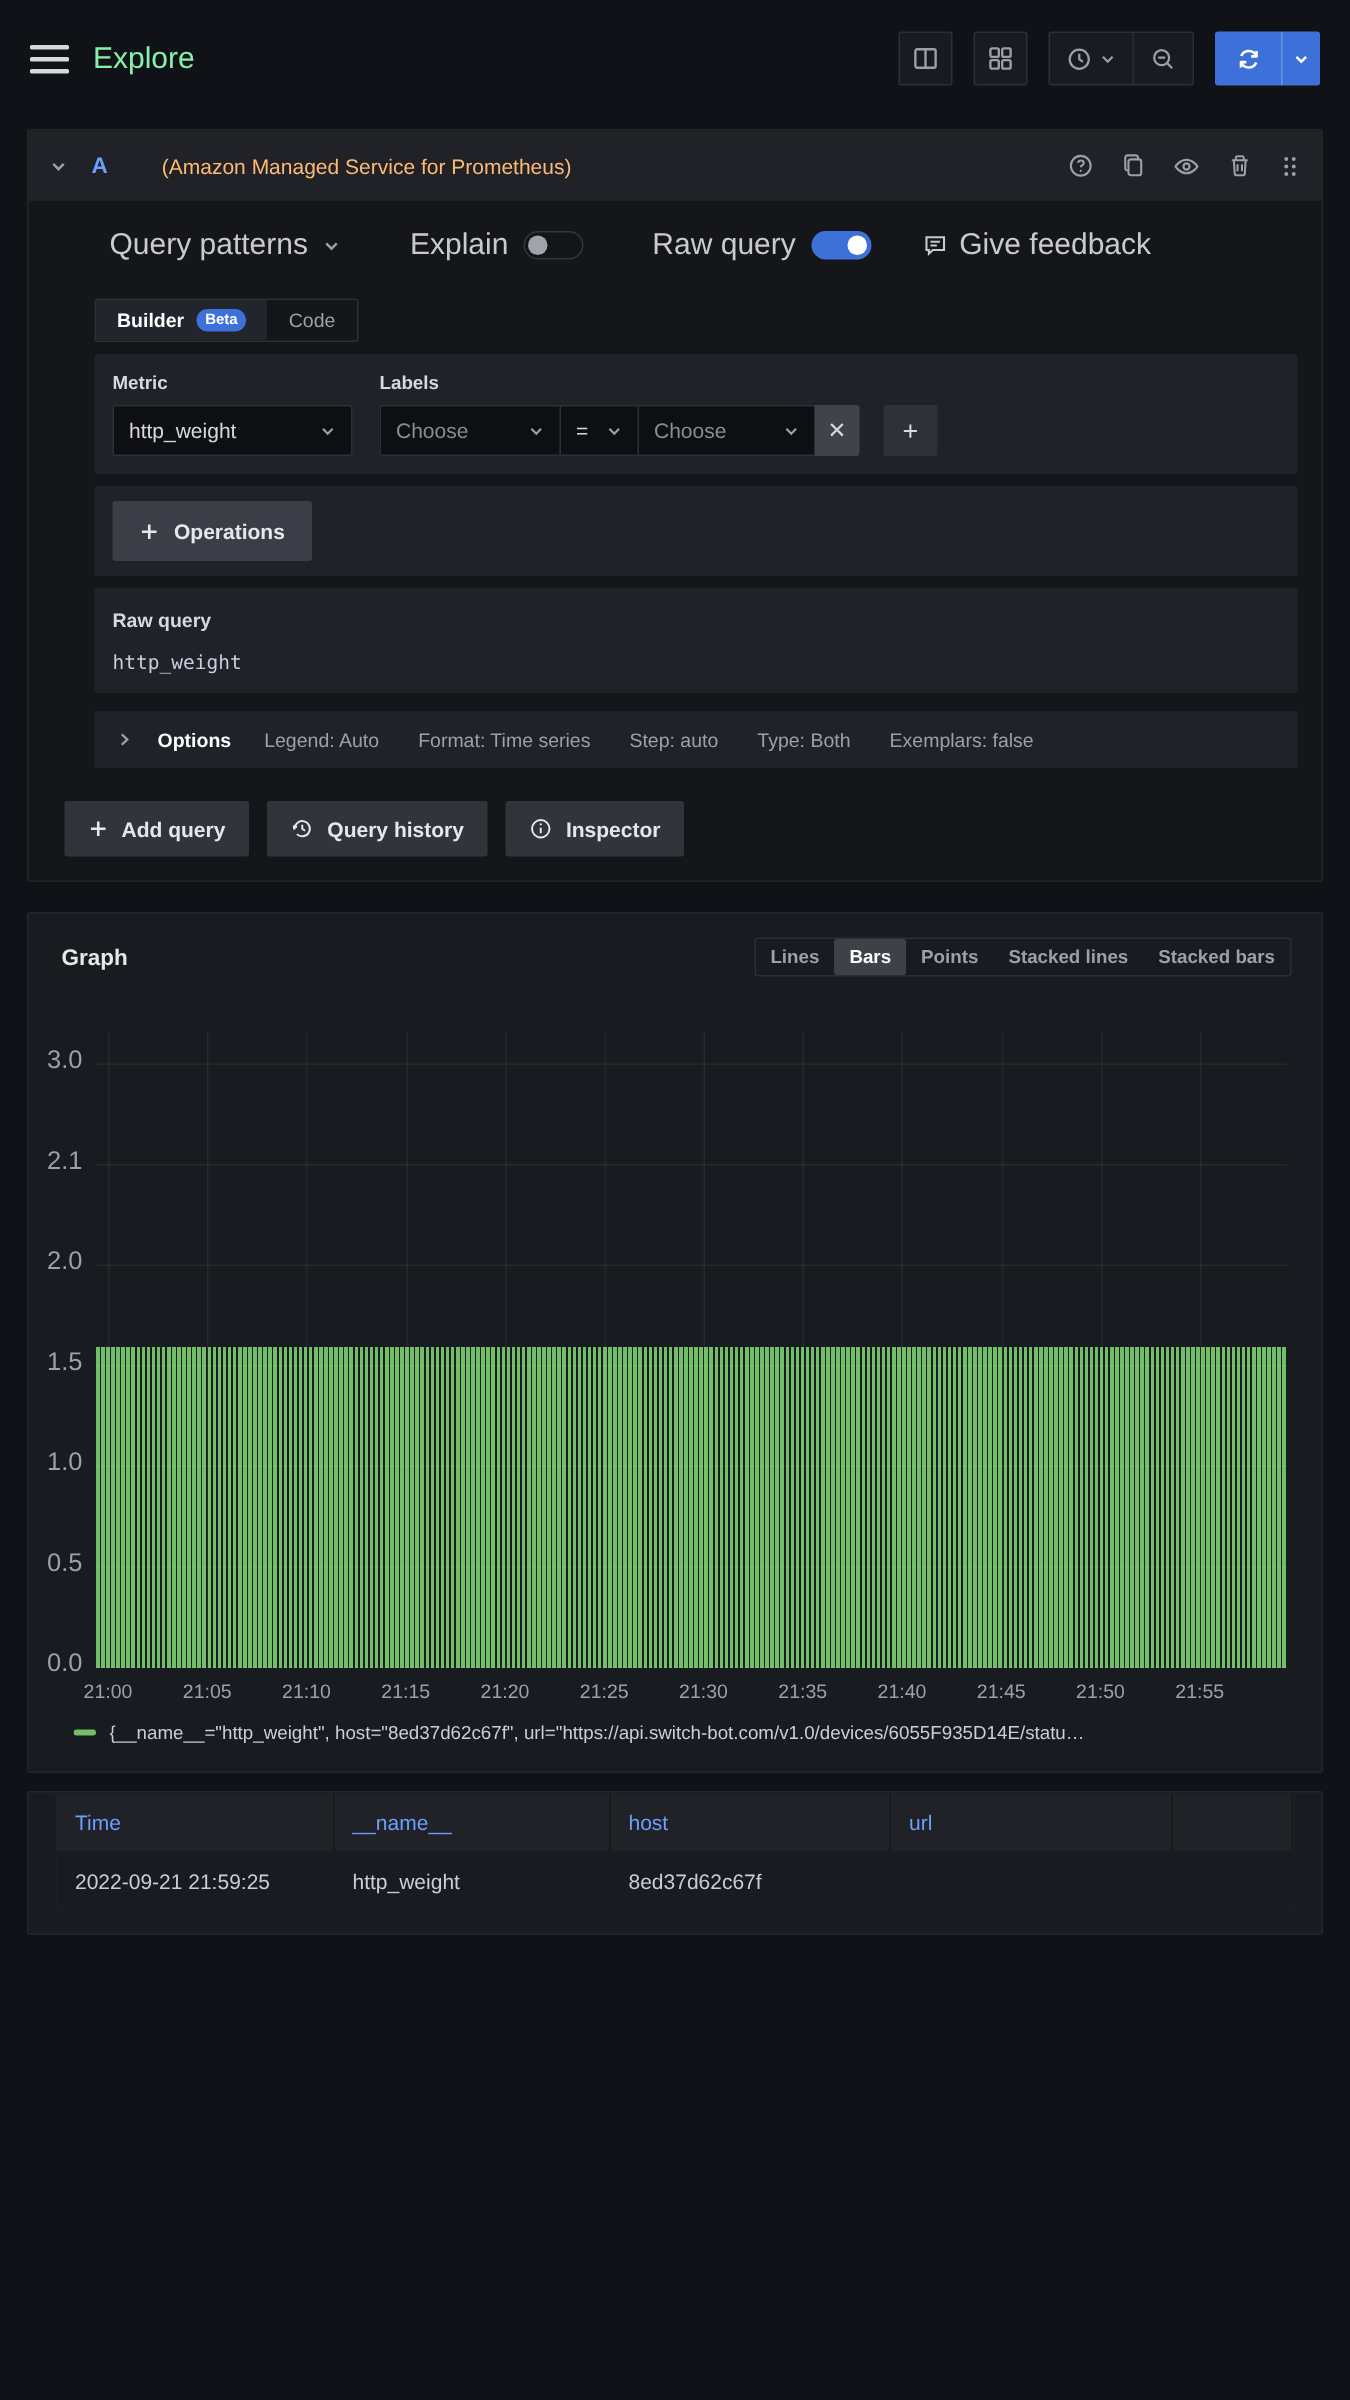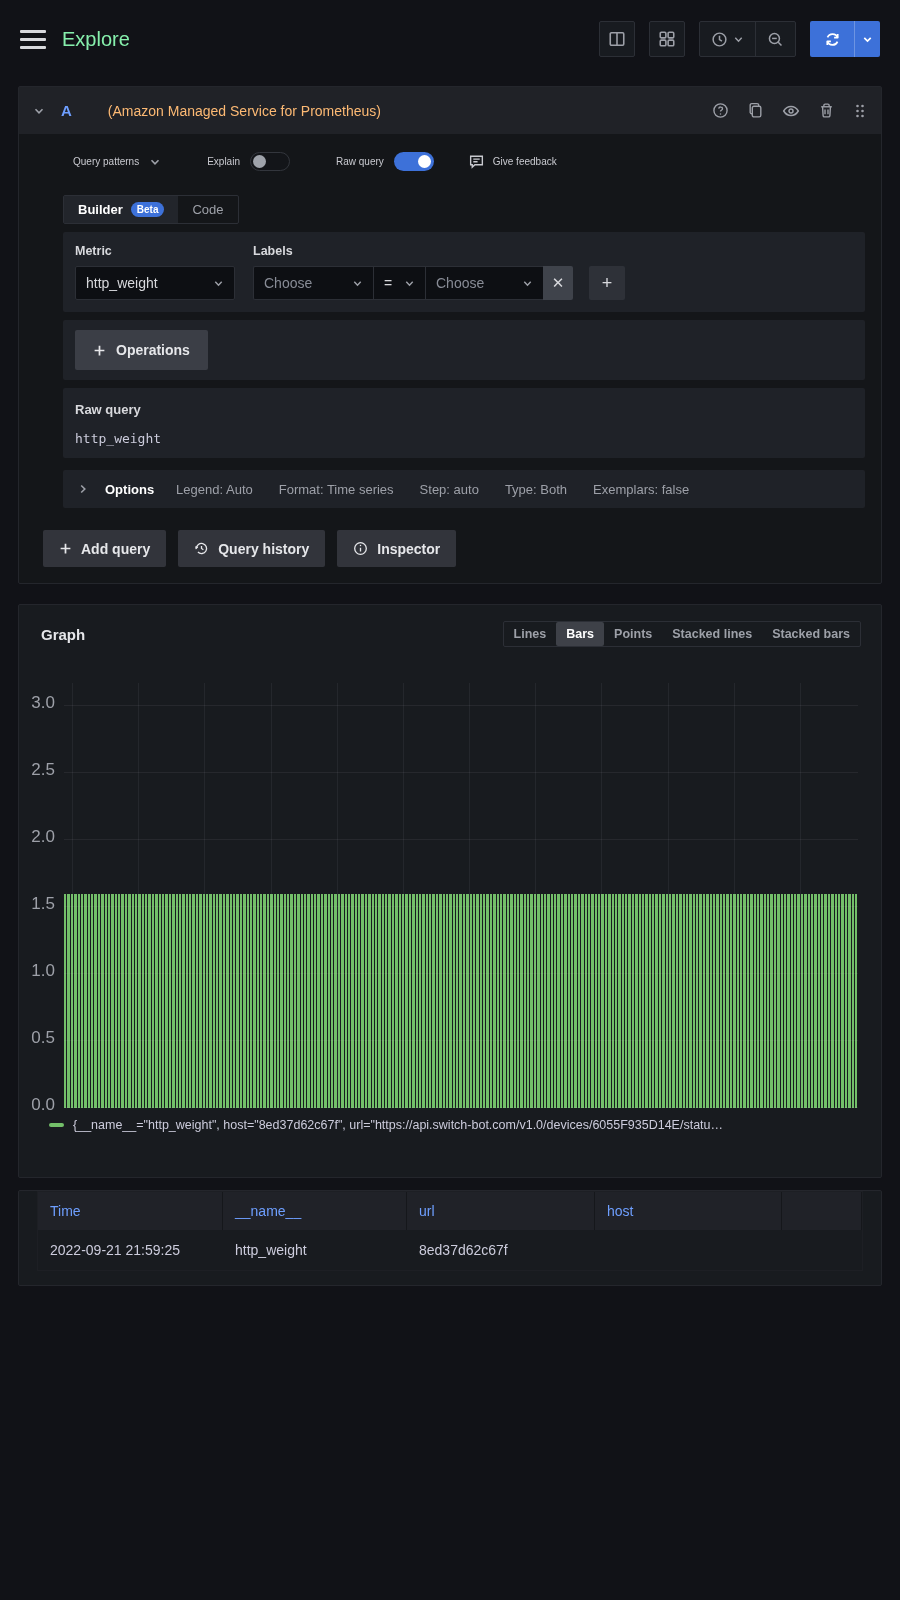--- a/index.html
+++ b/index.html
@@ -31,21 +31,21 @@
   .qheader .chev { color:#9da0a8; margin-right:16px; cursor:pointer; }
   .qheader .refid { color:#6e9fff; font-size:15px; font-weight:700; margin-right:36px; cursor:pointer; }
   .qheader .dsnote { color:#fdba74; font-size:14px; }
   .qheader .spacer { flex:1; }
   .qheader .hicons { display:flex; align-items:center; gap:18px; color:#9da0a8; }
   .qheader .hicons .ic { cursor:pointer; display:flex; }
 
   .qbody { padding:14px 16px 16px 44px; }
 
   
-  .qtoolbar { display:flex; align-items:center; margin:4px 0 24px 10px; font-size:10px; color:#c9cad0; }
+  .qtoolbar { display:flex; align-items:center; margin:4px 0 24px 10px; font-size:20px; color:#c9cad0; }
   .qp-link { display:flex; align-items:center; gap:10px; cursor:pointer; }
   .tool-gap { width:46px; }
   .switch-wrap { display:flex; align-items:center; gap:10px; }
   .switch { width:40px; height:19px; border-radius:10px; position:relative; cursor:pointer; }
   .switch.off { background:#131519; border:1px solid #33363d; }
   .switch.off .knob { position:absolute; left:2px; top:2px; width:13px; height:13px; border-radius:50%; background:#9fa3ab; }
   .switch.on { background:#3d71d9; }
   .switch.on .knob { position:absolute; right:3px; top:3px; width:13px; height:13px; border-radius:50%; background:#fff; }
   .feedback { display:flex; align-items:center; gap:8px; cursor:pointer; color:#c9cad0; }
 
@@ -400,21 +400,21 @@
         <div class="mode">Points</div>
         <div class="mode">Stacked lines</div>
         <div class="mode">Stacked bars</div>
       </div>
   </div>
   <div class="chart" id="chart-plot">
     <div class="bars" id="bars-layer" style="height: 214.511px; background-image: repeating-linear-gradient(to right, rgb(115, 191, 105) 0px, rgb(115, 191, 105) 2.37px, transparent 2.37px, transparent 3.38px);"></div>
   <div class="gl-h" style="bottom: 402.208px;"></div>
       <div class="ytick" style="bottom: 402.208px; transform: translateY(7px);">3.0</div>
       <div class="gl-h" style="bottom: 335.174px;"></div>
-      <div class="ytick" style="bottom: 335.174px; transform: translateY(7px);">2.5</div>
+      <div class="ytick" style="bottom: 335.174px; transform: translateY(7px);">2.1</div>
       <div class="gl-h" style="bottom: 268.139px;"></div>
       <div class="ytick" style="bottom: 268.139px; transform: translateY(7px);">2.0</div>
       <div class="gl-h" style="bottom: 201.104px;"></div>
       <div class="ytick" style="bottom: 201.104px; transform: translateY(7px);">1.5</div>
       <div class="gl-h" style="bottom: 134.069px;"></div>
       <div class="ytick" style="bottom: 134.069px; transform: translateY(7px);">1.0</div>
       <div class="gl-h" style="bottom: 67.0347px;"></div>
       <div class="ytick" style="bottom: 67.0347px; transform: translateY(7px);">0.5</div>
       <div class="gl-h" style="bottom: 0px;"></div>
       <div class="ytick" style="bottom: 0px; transform: translateY(7px);">0.0</div>
@@ -424,33 +424,47 @@
       <div class="gl-v" style="left: 206.5px;"></div>
       <div class="gl-v" style="left: 272.667px;"></div>
       <div class="gl-v" style="left: 338.833px;"></div>
       <div class="gl-v" style="left: 405px;"></div>
       <div class="gl-v" style="left: 471.167px;"></div>
       <div class="gl-v" style="left: 537.333px;"></div>
       <div class="gl-v" style="left: 603.5px;"></div>
       <div class="gl-v" style="left: 669.667px;"></div>
       <div class="gl-v" style="left: 735.833px;"></div>
     </div>
+  <div class="xaxis" id="x-axis">
+      <div class="xtick" style="left: 8px;">21:00</div>
+      <div class="xtick" style="left: 74.1667px;">21:05</div>
+      <div class="xtick" style="left: 140.333px;">21:10</div>
+      <div class="xtick" style="left: 206.5px;">21:15</div>
+      <div class="xtick" style="left: 272.667px;">21:20</div>
+      <div class="xtick" style="left: 338.833px;">21:25</div>
+      <div class="xtick" style="left: 405px;">21:30</div>
+      <div class="xtick" style="left: 471.167px;">21:35</div>
+      <div class="xtick" style="left: 537.333px;">21:40</div>
+      <div class="xtick" style="left: 603.5px;">21:45</div>
+      <div class="xtick" style="left: 669.667px;">21:50</div>
+      <div class="xtick" style="left: 735.833px;">21:55</div>
+    </div>
   <div class="glegend">
     <span class="lswatch" id="legend-swatch" style="background: rgb(115, 191, 105);"></span>
     <span class="ltext">{__name__="http_weight", host="8ed37d62c67f", url="https://api.switch-bot.com/v1.0/devices/6055F935D14E/statu…</span>
   </div>
 </div>
 
 <div class="panel table">
   <div class="dtable">
     <div class="trow head" id="table-head">
         <div class="tcell c0">Time</div>
         <div class="tcell c1">__name__</div>
+        <div class="tcell c2">host</div>
         <div class="tcell c3">url</div>
-        <div class="tcell c2">host</div>
         <div class="tcell c4"></div>
       </div>
     <div id="table-body">
         <div class="trow data">
           <div class="tcell c0">2022-09-21 21:59:25</div>
           <div class="tcell c1">http_weight</div>
           <div class="tcell c2">8ed37d62c67f</div>
           <div class="tcell c4"></div>
         </div>
       </div>

